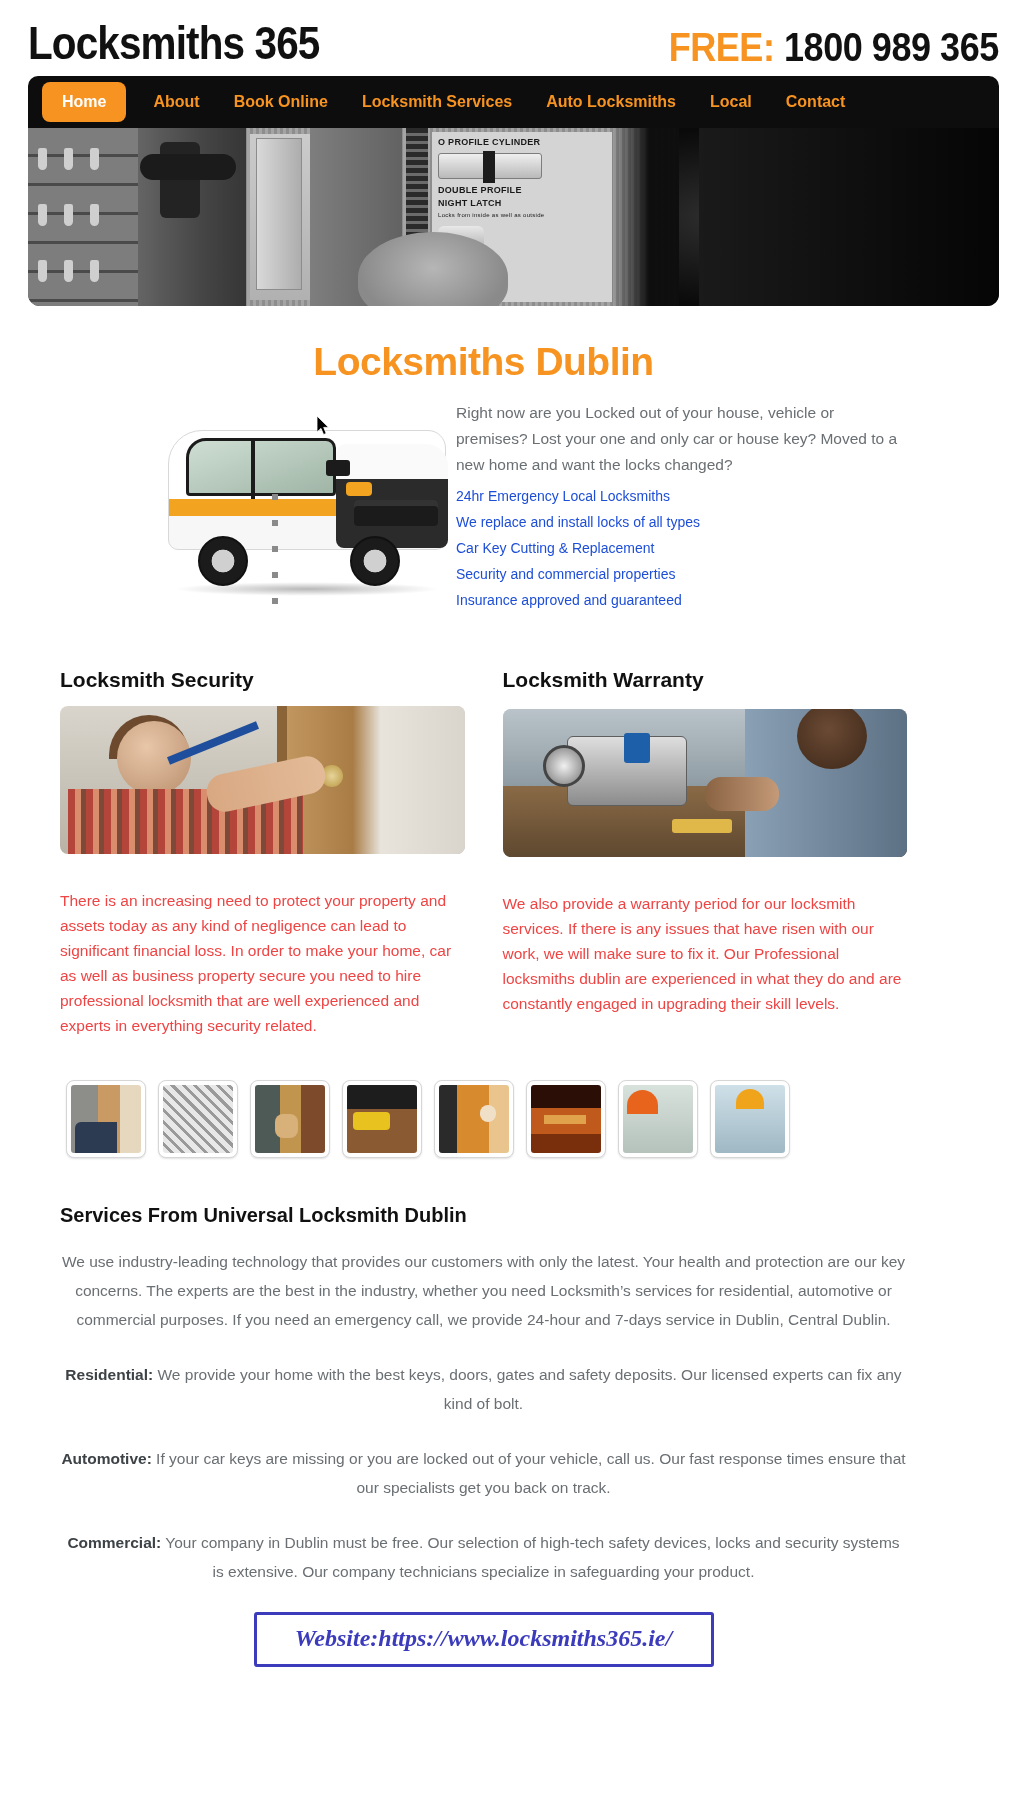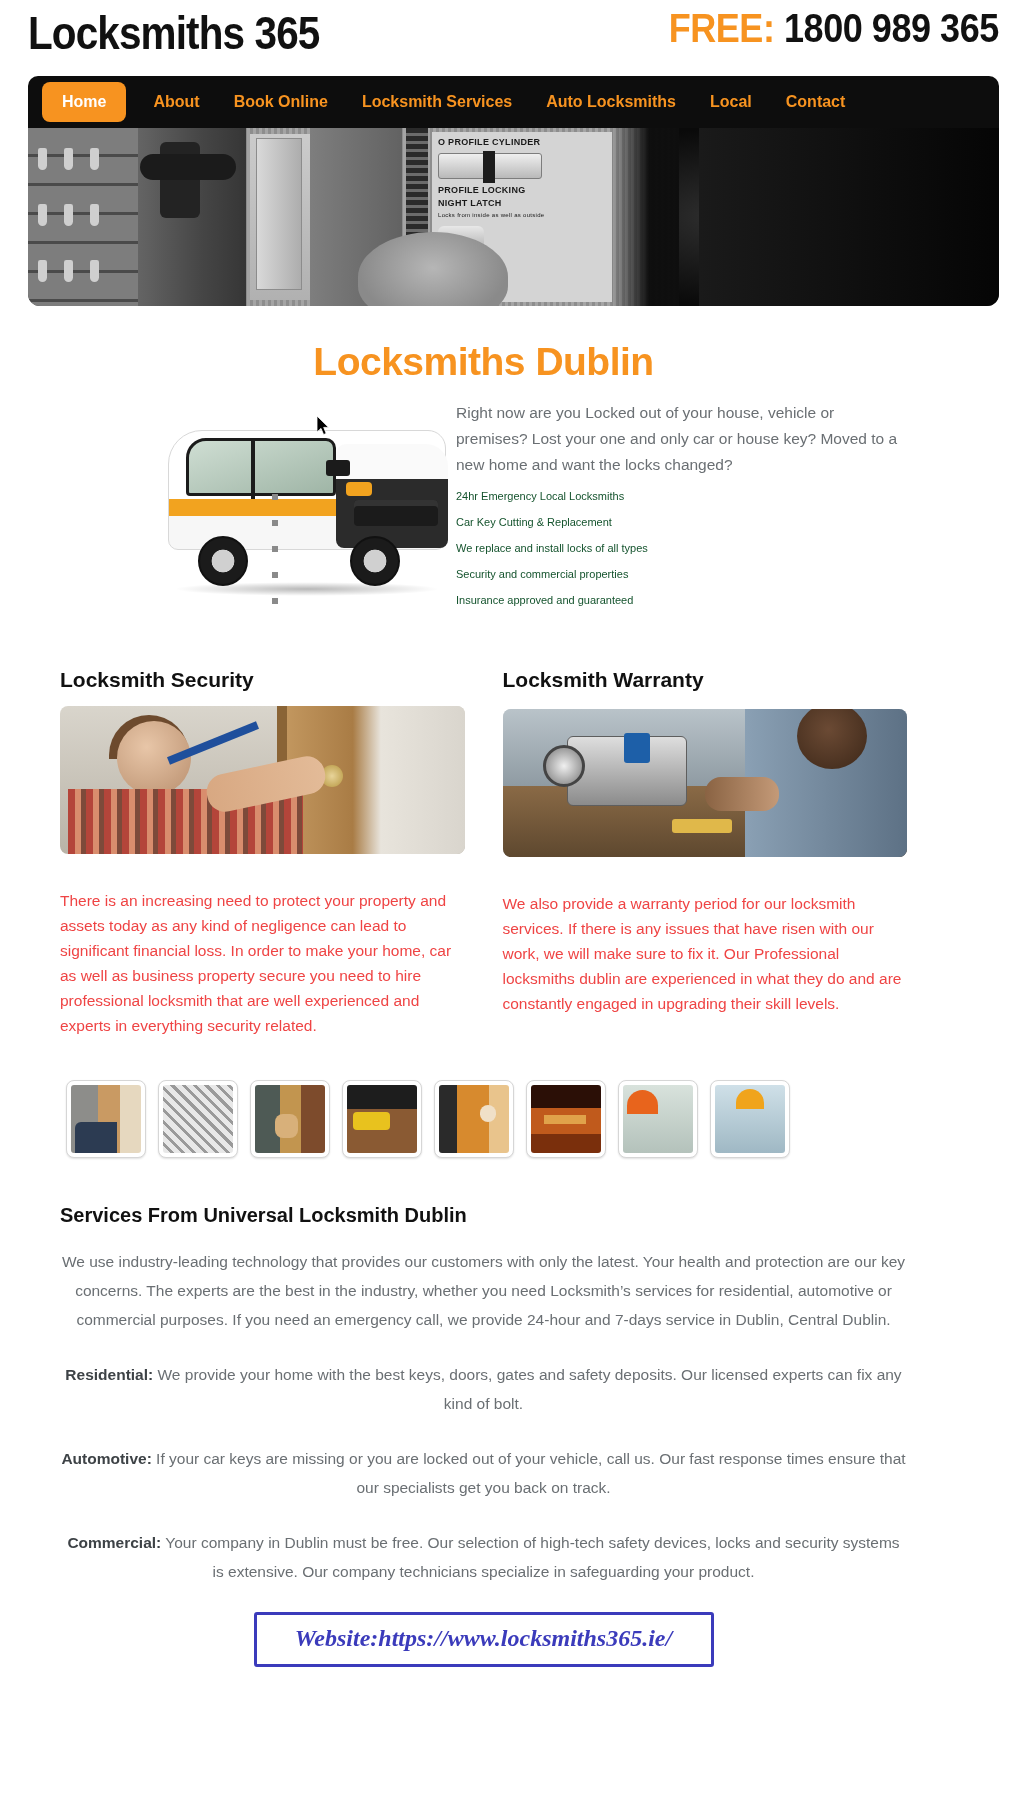--- a/index.html
+++ b/index.html
@@ -10,21 +10,21 @@
     font-family:"Liberation Sans", sans-serif;
     color:#555a5e;
     overflow:hidden;
     position:relative;
   }
 
   
   .site-header{
     height:70px;
     display:flex;
-    align-items:flex-start;
+    align-items:flex-end;
     justify-content:space-between;
     padding:6px 28px 0 28px;
   }
   .brand{
     font-family:"Liberation Sans Narrow","Liberation Sans",sans-serif;
     font-weight:bold;
     font-size:46px;
     letter-spacing:-1px;
     color:#111111;
     transform:scaleX(0.88);
@@ -230,21 +230,21 @@
     position:absolute;left:6px;bottom:8px;width:266px;height:14px;
     background:radial-gradient(ellipse,rgba(0,0,0,0.28),rgba(0,0,0,0) 70%);
   }
 
   .intro-text{
     font-size:15.5px; line-height:26px; color:#6a6f73;
     padding-top:2px;
   }
   .intro-list{
     list-style:none; margin:6px 0 0 0; padding:0 0 0 212px;
-    font-size:11px; line-height:25px; color:#14532d;
+    font-size:14px; line-height:25px; color:#1d4ed8;
   }
   .intro-list li{ position:relative; padding-left:18px; margin-bottom:1px; }
   .intro-list li:before{
     content:""; position:absolute; left:0; top:10px;
     width:6px; height:6px; background:#8a8a8a;
   }
 
   .cursor{
     position:absolute; left:317px; top:416px; width:13px; height:20px; z-index:9;
   }
@@ -392,21 +392,21 @@
     <div class="hp-door"></div>
     <div class="hp-handle2"></div>
     <div class="hp-handle"></div>
     <div class="hp-lockpanel"></div>
     <div class="hp-plate"></div>
     <div class="hp-woodstrip"></div>
     <div class="hp-metalbar"></div>
     <div class="hp-sign">
       <div class="big">O PROFILE CYLINDER</div>
       <div class="hp-cyl"></div>
-      <div class="big">PROFILE LOCKING</div>
+      <div class="big">DOUBLE PROFILE</div>
       <div class="big">NIGHT LATCH</div>
       <div class="small">Locks from inside as well as outside</div>
       <div class="hp-circ"></div>
     </div>
     <div class="hp-hand"></div>
     <div class="hp-shoulder"></div>
     <div class="hp-body"></div>
   </div>
 </div>
 
@@ -422,22 +422,22 @@
       <div class="van-glass"></div>
       <div class="van-mirror"></div>
       <div class="van-light"></div>
       <div class="van-grille"></div>
       <div class="van-wheel w1"></div>
       <div class="van-wheel w2"></div>
     </div>
     <div class="intro-text">Right now are you Locked out of your house, vehicle or premises? Lost your one and only car or house key? Moved to a new home and want the locks changed?</div>
     <ul class="intro-list">
       <li>24hr Emergency Local Locksmiths</li>
+      <li>We replace and install locks of all types</li>
       <li>Car Key Cutting &amp; Replacement</li>
-      <li>We replace and install locks of all types</li>
       <li>Security and commercial properties</li>
       <li>Insurance approved and guaranteed</li>
     </ul>
     <div style="clear:both"></div>
   </div>
 
   <div class="cols">
     <div class="col left">
       <div class="col-title">Locksmith Security</div>
       <div class="col-photo ph-sec">

